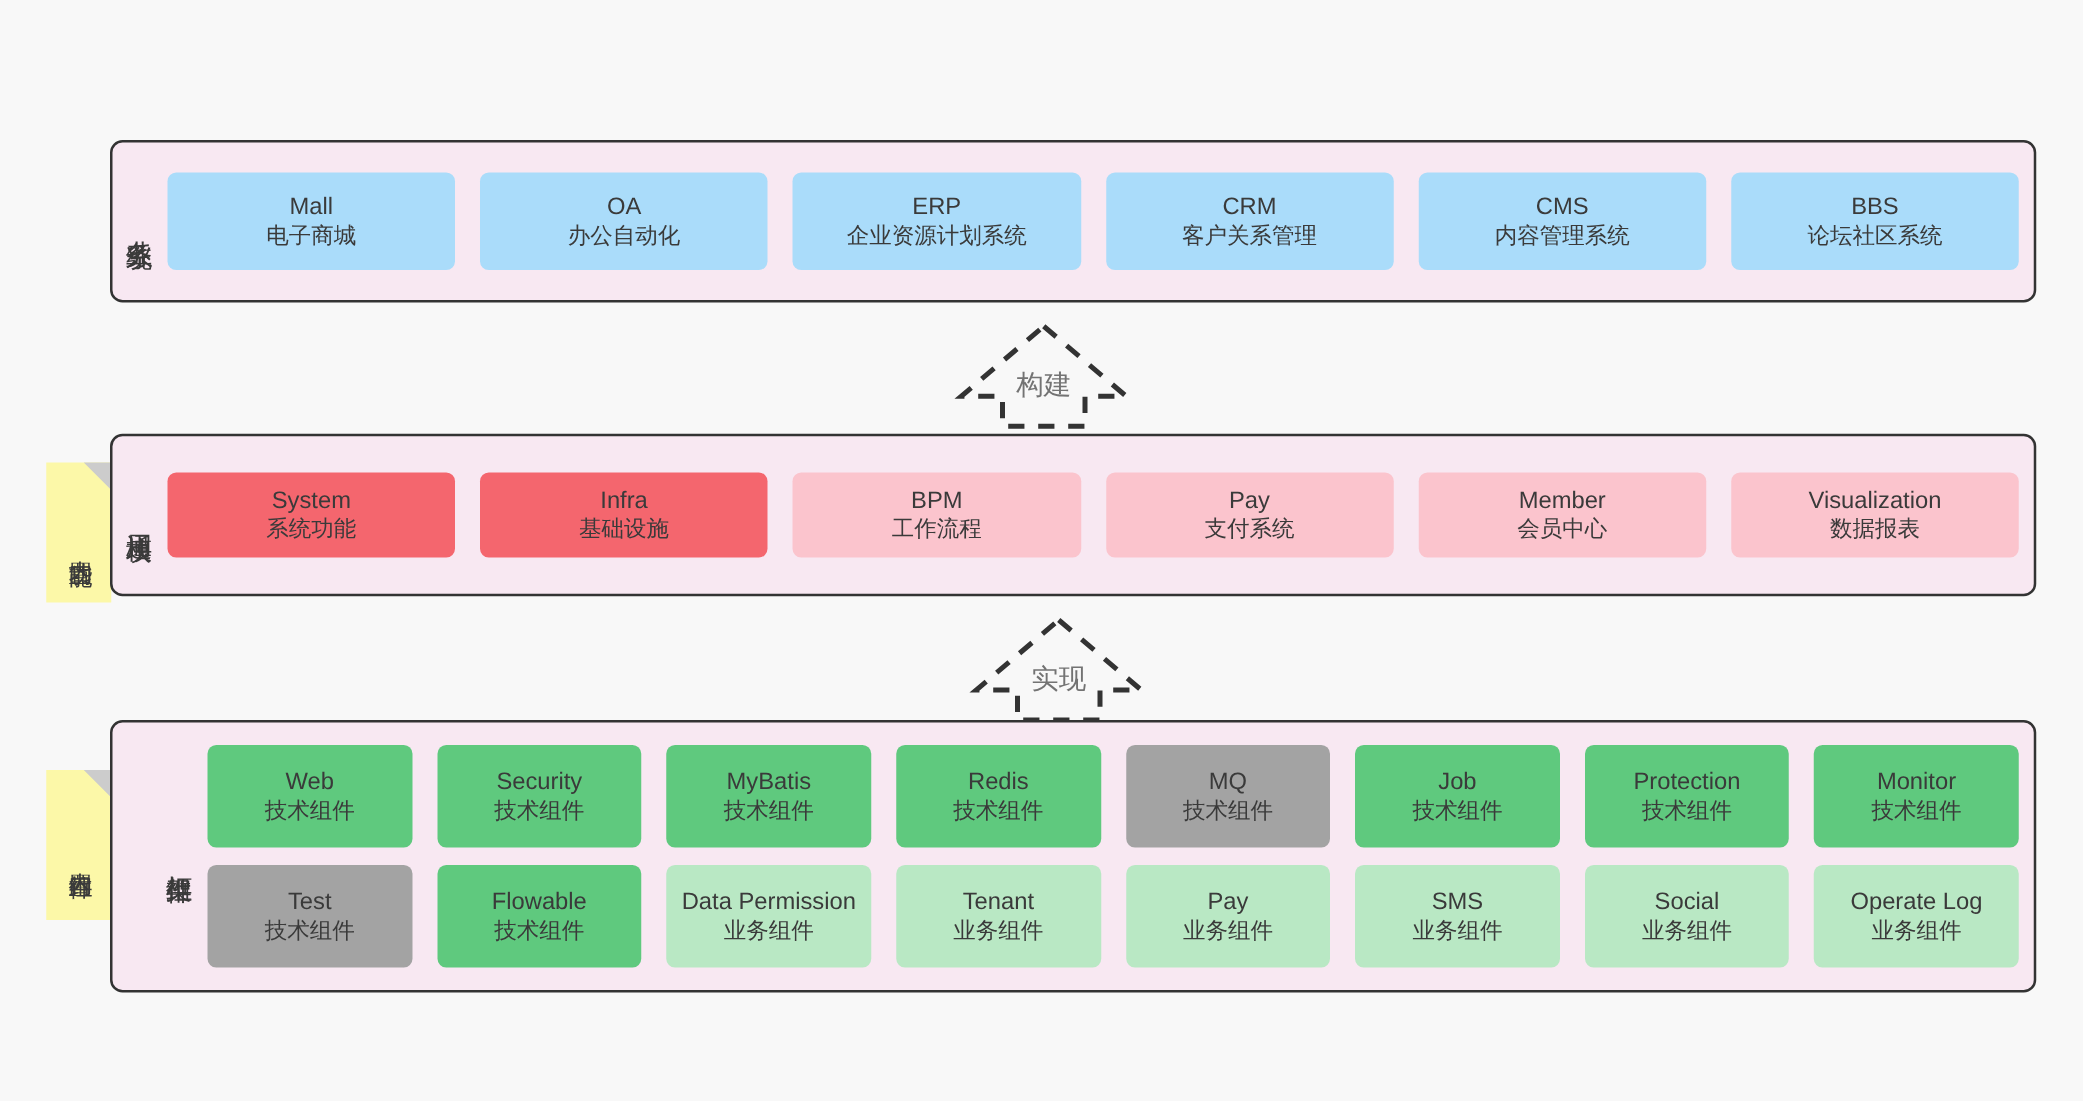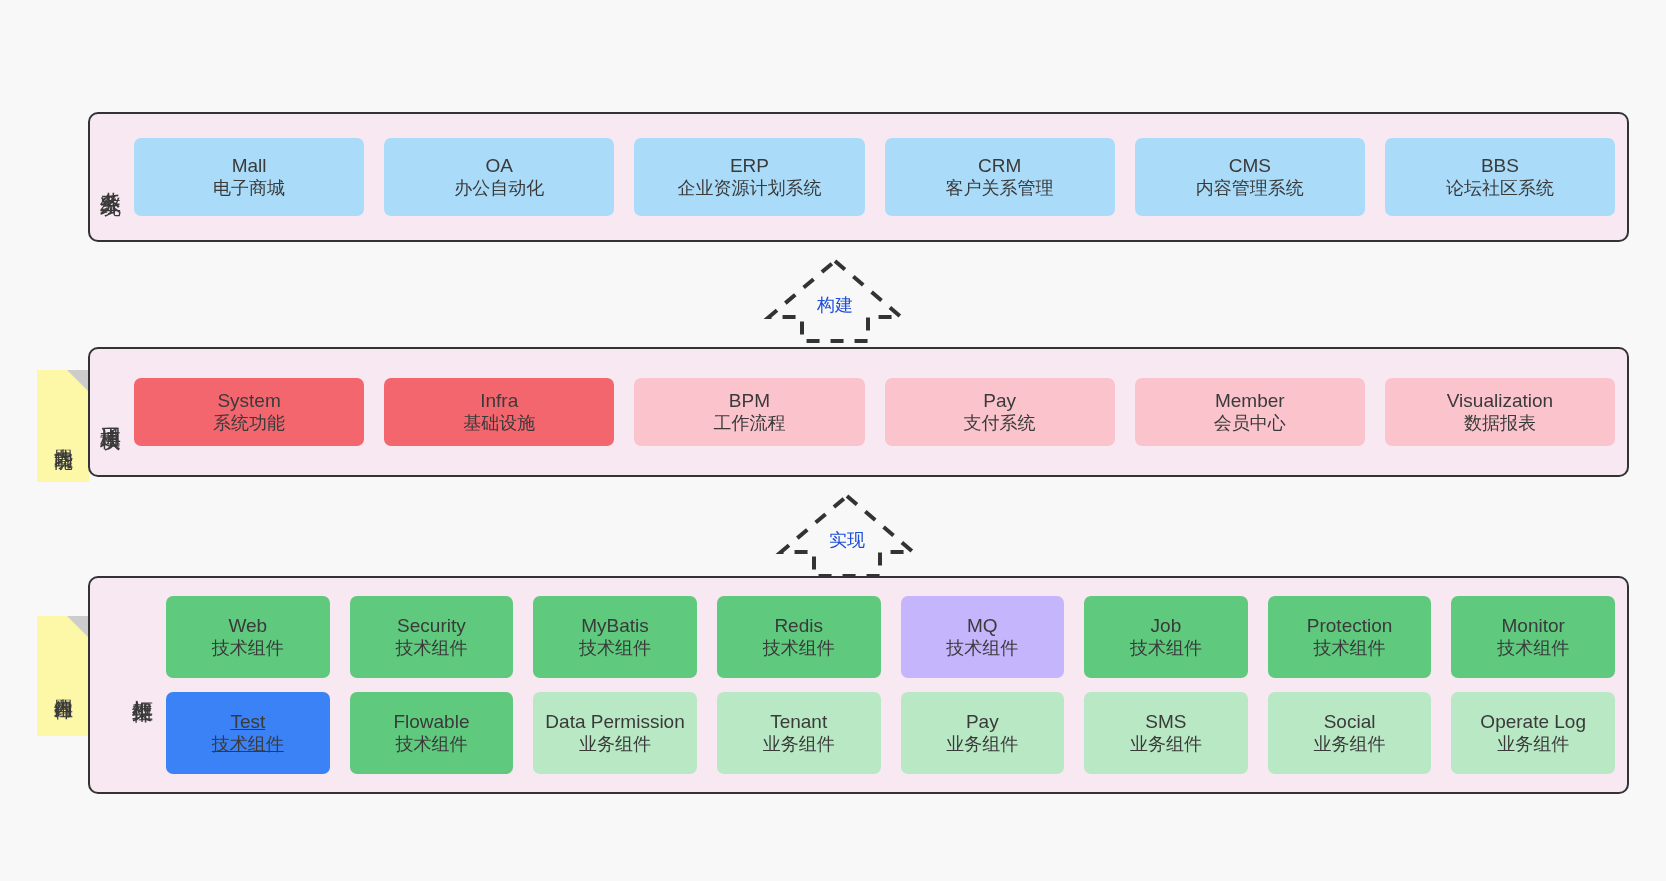--- a/index.html
+++ b/index.html
@@ -125,22 +125,22 @@
     width: 150px;
     height: 90px;
   }
   .arrow svg { display: block; }
   .arrow .arrow-label {
     position: absolute;
     left: 0;
     right: 0;
     top: 38px;
     text-align: center;
-    font-size: 18px;
-    color: #1d4ed8;
+    font-size: 22px;
+    color: #737373;
     background: transparent;
     user-select: none;
   }
   #arrow-build { left: 760px; top: 255px; }
   #arrow-impl  { left: 772px; top: 490px; }
 </style>
 </head>
 <body>
 
 <div id="canvas">
@@ -261,40 +261,40 @@
           <span class="cn">技术组件</span>
         </div>
         <div class="cell" style="background: rgb(95, 201, 126);">
           <span class="en">MyBatis</span>
           <span class="cn">技术组件</span>
         </div>
         <div class="cell" style="background: rgb(95, 201, 126);">
           <span class="en">Redis</span>
           <span class="cn">技术组件</span>
         </div>
-        <div class="cell" style="background: #c4b5fd;">
+        <div class="cell" style="background: #a3a3a3;">
           <span class="en">MQ</span>
           <span class="cn">技术组件</span>
         </div>
         <div class="cell" style="background: rgb(95, 201, 126);">
           <span class="en">Job</span>
           <span class="cn">技术组件</span>
         </div>
         <div class="cell" style="background: rgb(95, 201, 126);">
           <span class="en">Protection</span>
           <span class="cn">技术组件</span>
         </div>
         <div class="cell" style="background: rgb(95, 201, 126);">
           <span class="en">Monitor</span>
           <span class="cn">技术组件</span>
         </div>
       </div>
 
       <div class="row">
-        <div class="cell" style="background: #3b82f6; text-decoration: underline;">
+        <div class="cell" style="background: #a3a3a3;">
           <span class="en">Test</span>
           <span class="cn">技术组件</span>
         </div>
         <div class="cell" style="background: rgb(95, 201, 126);">
           <span class="en">Flowable</span>
           <span class="cn">技术组件</span>
         </div>
         <div class="cell" style="background: rgb(185, 232, 196);">
           <span class="en">Data Permission</span>
           <span class="cn">业务组件</span>

